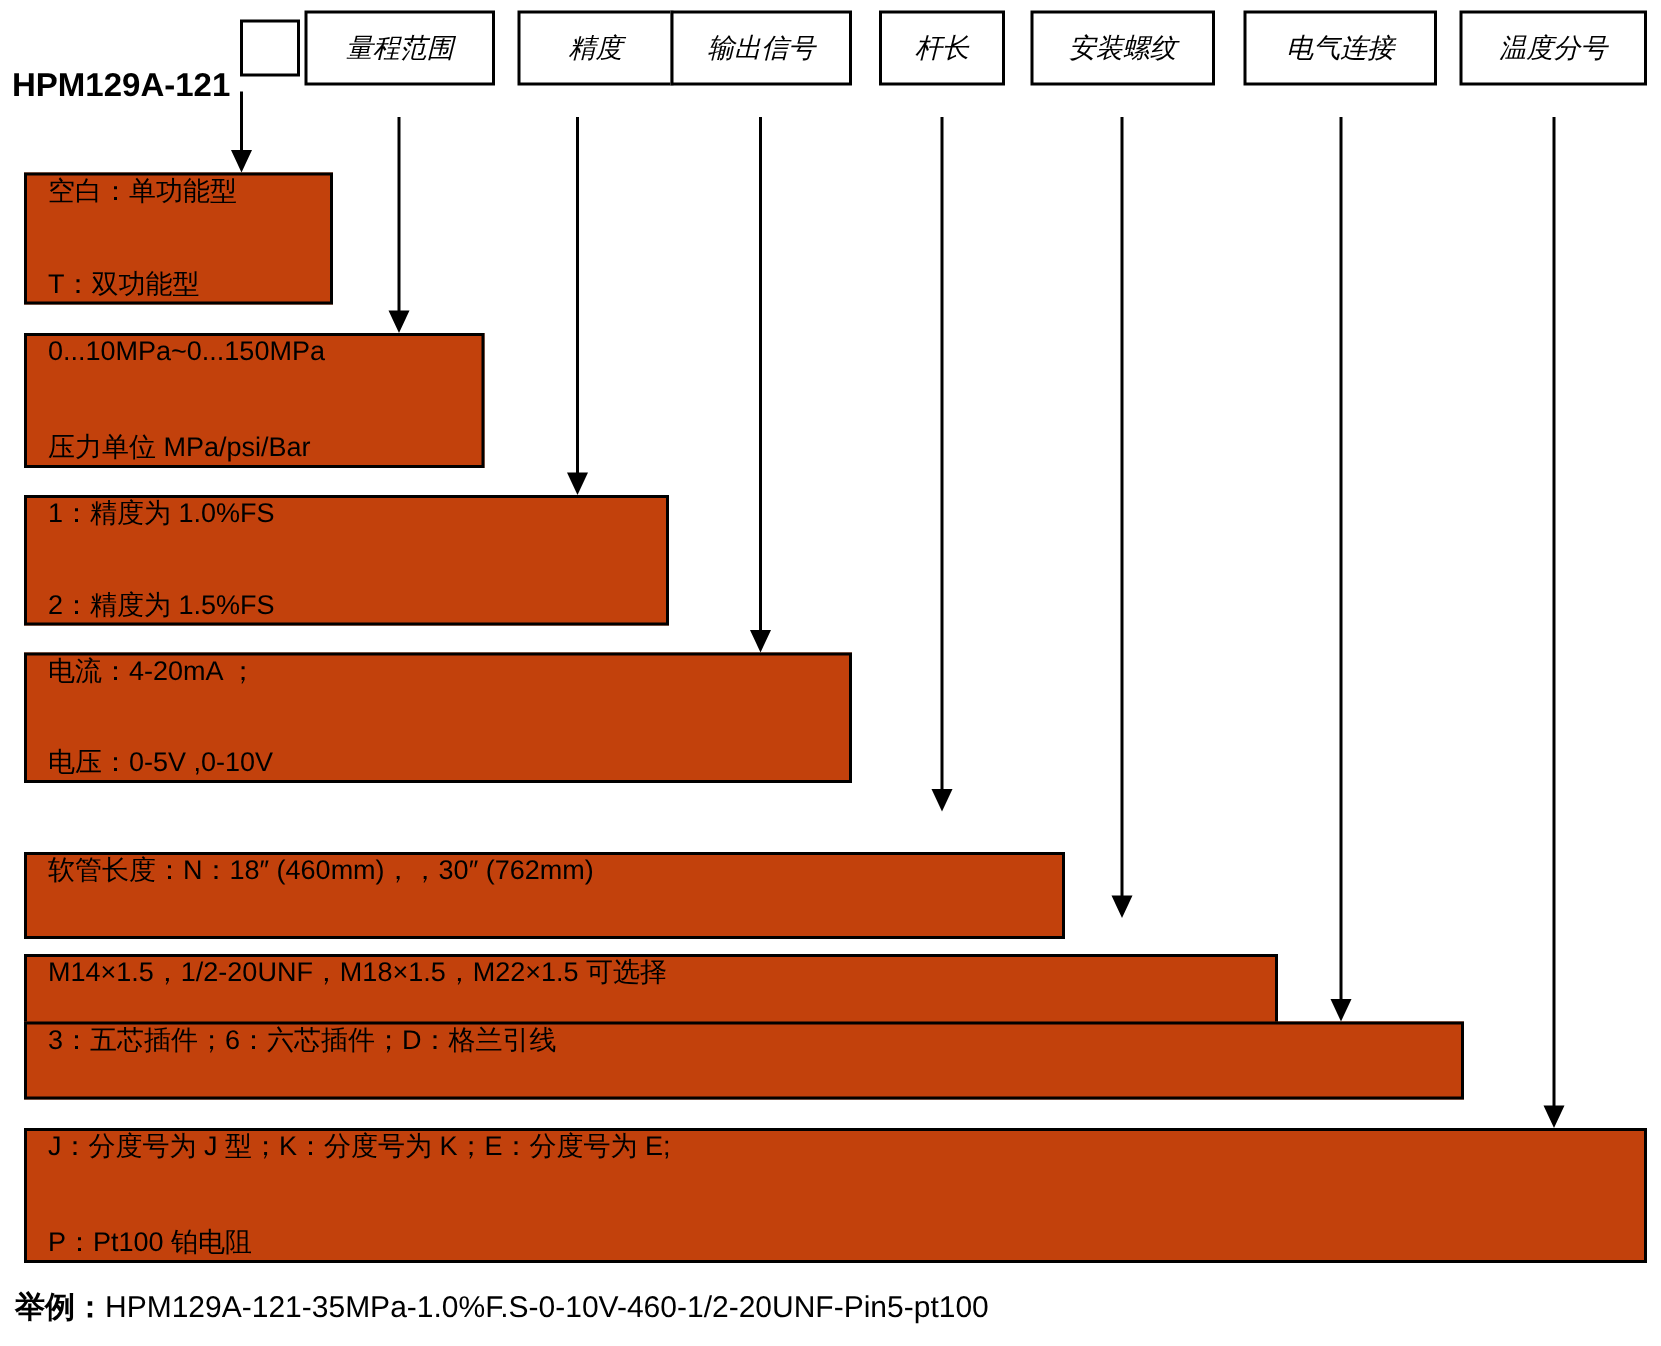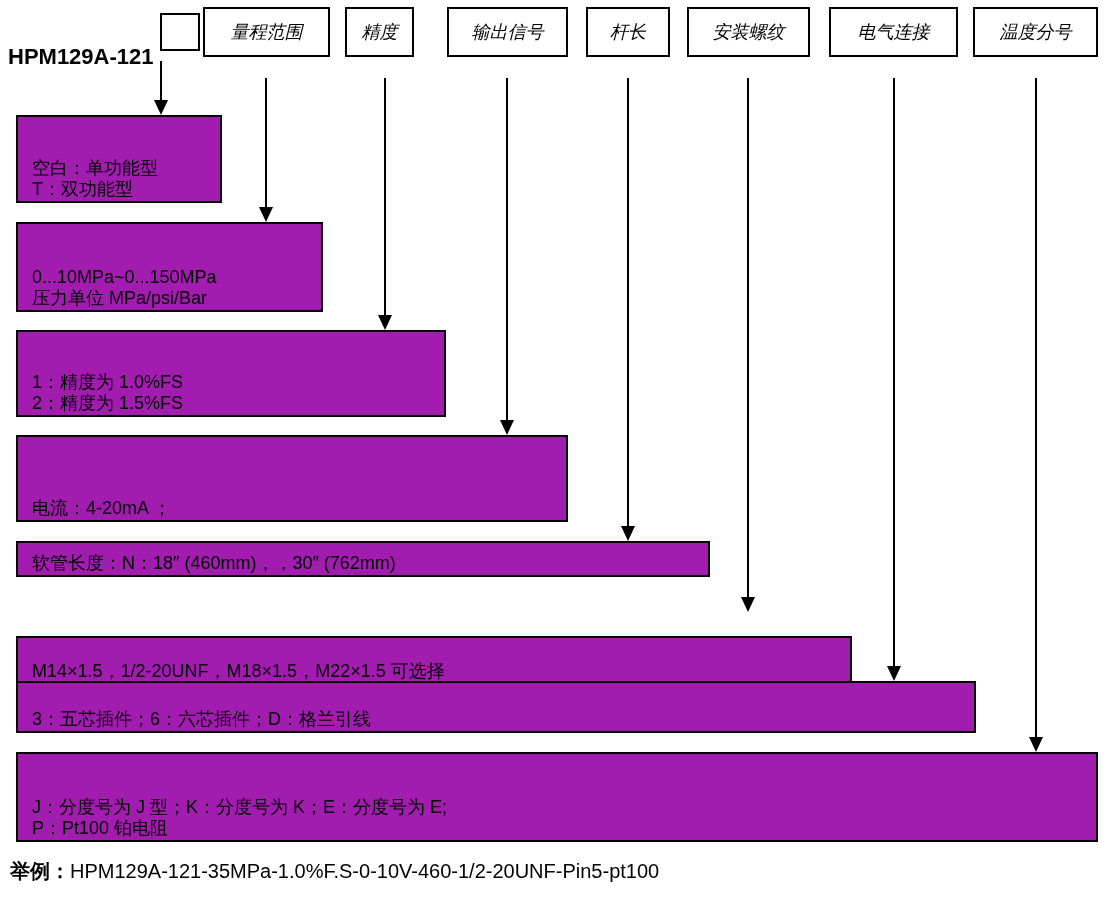--- a/index.html
+++ b/index.html
@@ -20,22 +20,22 @@
     border:2.5px solid #000;box-sizing:border-box;background:#fff;
   }
   .top-box{
     position:absolute;top:7px;height:50px;
     border:2.5px solid #000;box-sizing:border-box;background:#fff;
     display:flex;align-items:center;justify-content:center;
     font-size:18px;white-space:nowrap;font-style:italic;
   }
   .desc-box{
     position:absolute;left:16px;
-    border:2.5px solid #000;box-sizing:border-box;background:#a21caf;
-    display:flex;flex-direction:column;justify-content:flex-end;
+    border:2.5px solid #000;box-sizing:border-box;background:#c2410c;
+    display:flex;flex-direction:column;justify-content:space-between;
     padding-left:14px;padding-right:6px;
     font-size:18px;
   }
   .desc-box .line{white-space:nowrap;line-height:1.2;}
   .arrows{position:absolute;left:0;top:0;z-index:2;}
   .example{
     position:absolute;left:10px;top:858px;
     font-size:20px;white-space:nowrap;
   }
   .example .bold{font-weight:bold;}
@@ -43,21 +43,21 @@
 </head>
 <body>
 
 <div class="canvas">
 
   <div class="title">HPM129A-121</div>
 
   <div class="blank-box"></div>
 
   <div class="top-box" style="left:203px;width:127px">量程范围</div>
-  <div class="top-box" style="left:345px;width:69px">精度</div>
+  <div class="top-box" style="left:345px;width:104px">精度</div>
   <div class="top-box" style="left:447px;width:121px">输出信号</div>
   <div class="top-box" style="left:687px;width:123px">安装螺纹</div>
   <div class="top-box" style="left:586px;width:84px">杆长</div>
   <div class="top-box" style="left:829px;width:129px">电气连接</div>
   <div class="top-box" style="left:973px;width:125px">温度分号</div>
 
   <svg class="arrows" width="1107" height="897">
     <g>
       <line x1="161" y1="61" x2="161" y2="101" stroke="#000" stroke-width="2"></line>
       <polygon points="161,115 154,100 168,100" fill="#000"></polygon>
@@ -102,23 +102,24 @@
     <div class="line">压力单位 MPa/psi/Bar</div>
   </div>
 
   <div class="desc-box" style="top:330px;width:430px;height:87px">
     <div class="line">1：精度为 1.0%FS</div>
     <div class="line">2：精度为 1.5%FS</div>
   </div>
 
   <div class="desc-box" style="top:435px;width:552px;height:87px">
     <div class="line">电流：4-20mA ；</div>
+    <div class="line">电压：0-5V ,0-10V</div>
   </div>
 
-  <div class="desc-box" style="top:541px;width:694px;height:36px">
+  <div class="desc-box" style="top:568px;width:694px;height:58px">
     <div class="line">软管长度：N：18″ (460mm)，，30″ (762mm)</div>
   </div>
 
   <div class="desc-box" style="top:636px;width:836px;height:49px">
     <div class="line">M14×1.5，1/2-20UNF，M18×1.5，M22×1.5 可选择</div>
   </div>
 
   <div class="desc-box" style="top:681px;width:960px;height:52px">
     <div class="line">3：五芯插件；6：六芯插件；D：格兰引线</div>
   </div>

